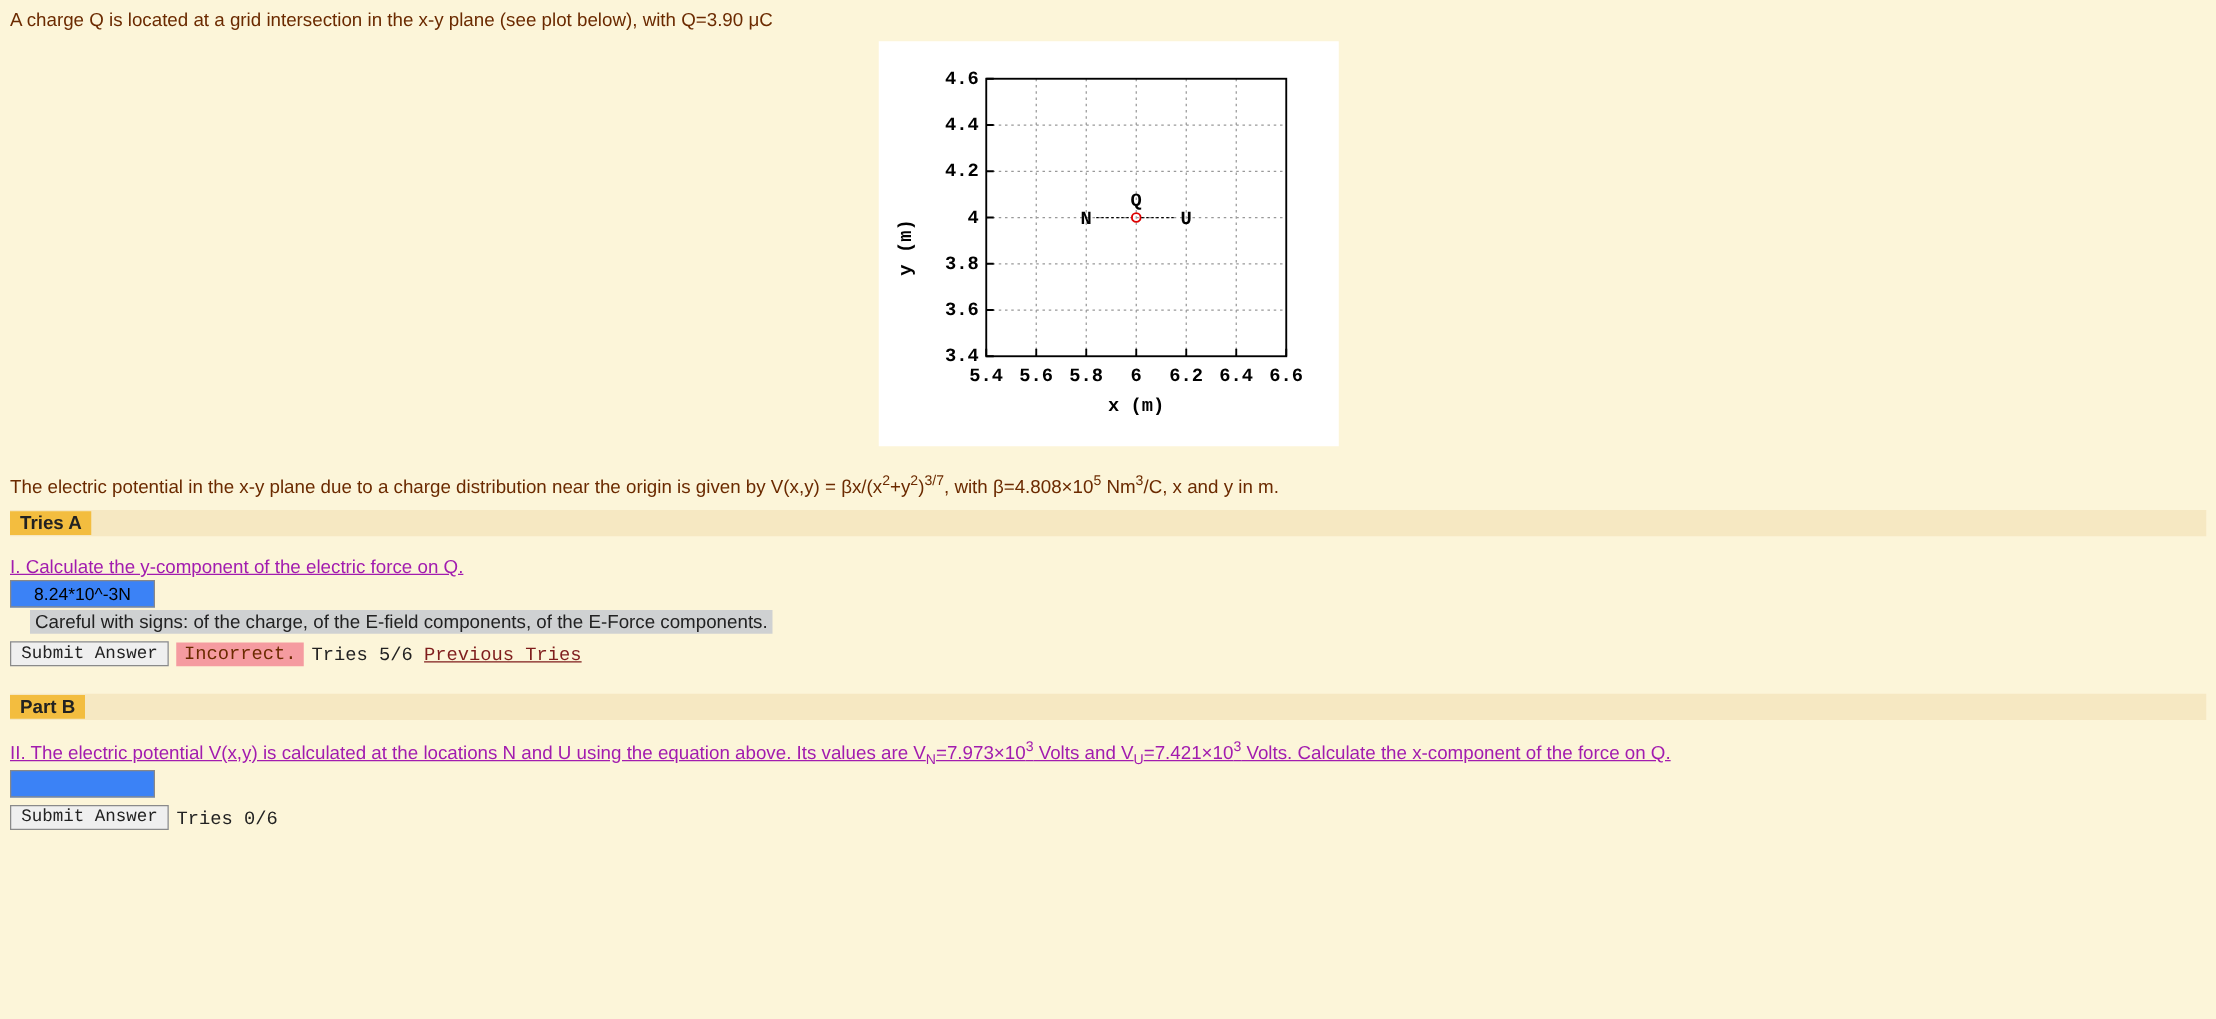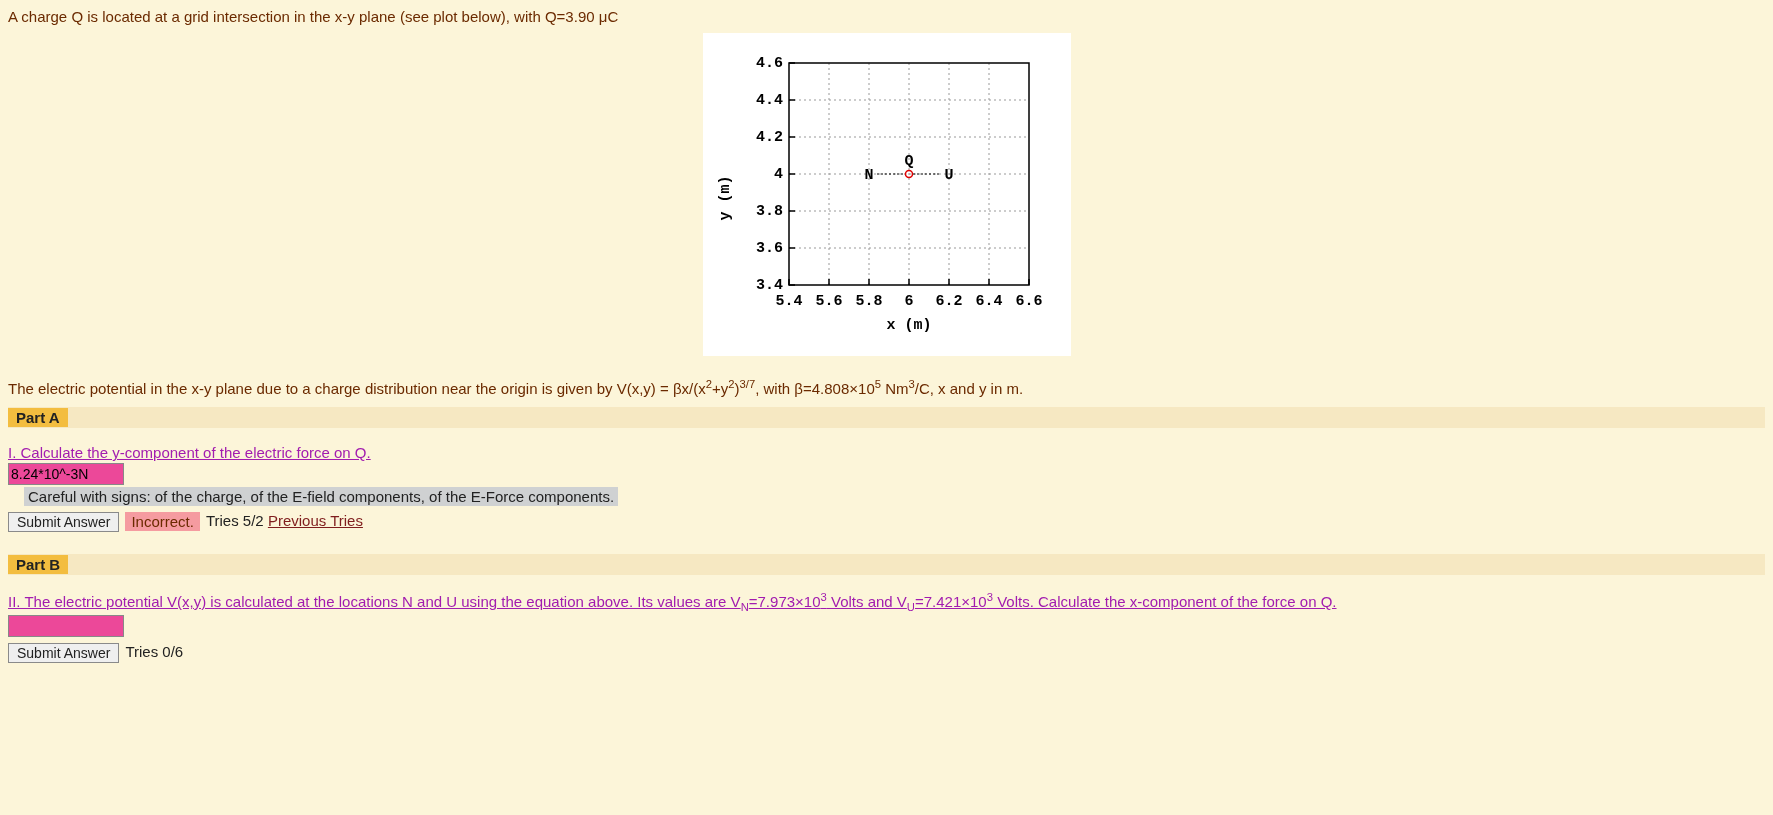--- a/index.html
+++ b/index.html
@@ -46,36 +46,38 @@
     margin: 16px 0 2px 0;
     text-decoration: underline;
   }
   .answer-input {
     font-family: inherit;
     font-size: 14px;
     border: 1px solid #888;
     padding: 0 2px;
     height: 20px;
     width: 110px;
-    background: #ec4899;
+    background: #3b82f6;
+    text-align: center;
   }
   .hint-bar {
     background: #cfd1d2;
     color: #222;
     padding: 1px 4px;
     margin-top: 2px;
     display: block;
     width: fit-content;
     margin-left: 16px;
   }
   .submit-row {
     margin-top: 6px;
     display: flex;
-    align-items: flex-start;
+    align-items: flex-end;
     gap: 6px;
+    font-family: Liberation Mono, monospace;
   }
   button.submit {
     font-family: inherit;
     font-size: 14px;
     background: #efefef;
     border: 1px solid #8a8a8a;
     padding: 1px 8px;
     color: #222;
     cursor: pointer;
   }
@@ -173,31 +175,31 @@
       <text x="312" y="262" text-anchor="middle" font-size="15">6.6</text>
 
       <text x="192" y="286" text-anchor="middle" font-size="15">x (m)</text>
     </svg>
   </div>
 </div>
 
 <div class="formula">The electric potential in the x-y plane due to a charge distribution near the origin is given by V(x,y) = βx/(x<sup>2</sup>+y<sup>2</sup>)<sup>3/7</sup>, with β=4.808×10<sup>5</sup> Nm<sup>3</sup>/C, x and y in m.</div>
 
 <div class="part-bar">
-  <span class="part-label">Part A</span>
+  <span class="part-label">Tries A</span>
 </div>
 
 <div class="question">I. Calculate the y-component of the electric force on Q.</div>
 <input class="answer-input" type="text" value="8.24*10^-3N" style="">
 <span class="hint-bar">Careful with signs: of the charge, of the E-field components, of the E-Force components.</span>
 <div class="submit-row">
   <button class="submit">Submit Answer</button>
   <span class="incorrect">Incorrect.</span>
   <span class="tries">
-    <span>Tries 5/2</span>
+    <span>Tries 5/6</span>
     <span class="prev-link">Previous Tries</span>
   </span>
 </div>
 
 <div style="height:18px"></div>
 
 <div class="part-bar">
   <span class="part-label">Part B</span>
 </div>
 

